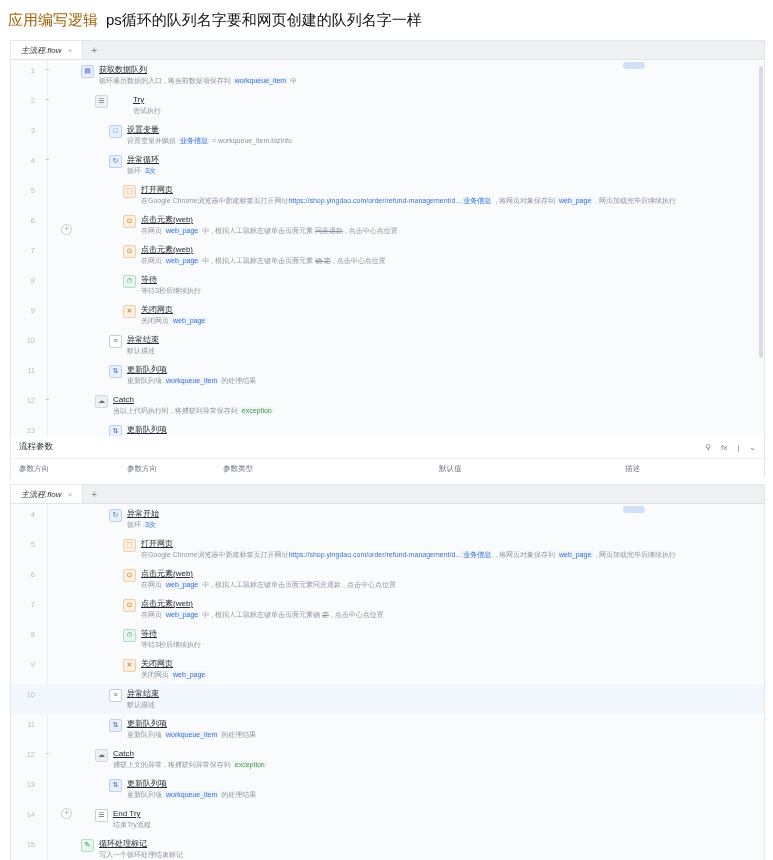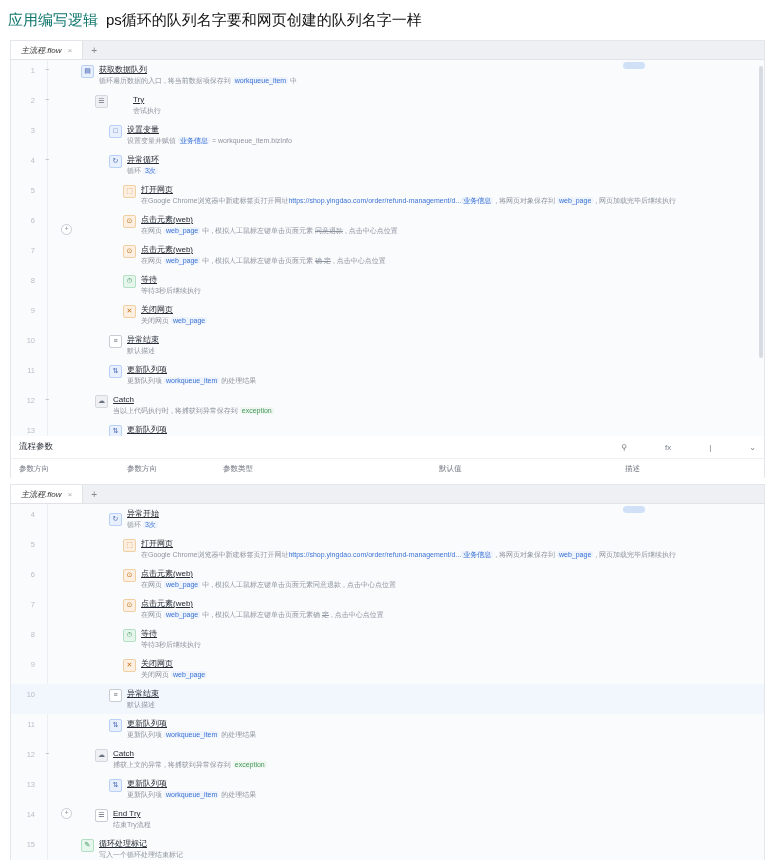--- a/index.html
+++ b/index.html
@@ -17,21 +17,21 @@
   }
   .banner {
     height: 40px;
     display: flex;
     align-items: center;
     padding-left: 8px;
     font-size: 15px;
     color: #1a1a1a;
     background: #ffffff;
   }
-  .banner .b1 { color: #0f766e; }
+  .banner .b1 { color: #a16207; }
   .banner .b2 { margin-left: 8px; color: #111; }
 
   
   .panel {
     position: relative;
     border: 1px solid #e3e6eb;
     background: #fafbfc;
     overflow: hidden;
   }
   .tabbar {
@@ -187,21 +187,20 @@
     background: #ffffff;
   }
   .midbar-head {
     height: 22px;
     display: flex;
     align-items: center;
     padding: 0 8px;
     font-size: 8.5px;
     color: #2a2f37;
     border-bottom: 1px solid #edeff2;
-    gap: 28px;
   }
   .midbar-head .spacer { flex: 1 1 auto; }
   .midbar-head .tool {
     margin-left: 10px;
     color: #7b828c;
     font-size: 8px;
   }
   .midbar-cols {
     height: 20px;
     display: flex;
@@ -443,21 +442,21 @@
       </div>
       <div class="tab-add">+</div>
     </div>
     <div class="canvas" style="height:356px;">
       <div class="gutter"></div>
       <div class="pill" style="left:612px; top:2px;"></div>
       <div class="rows" id="rows-bottom">
           <div class="row">
             <div class="ln">4</div>
             <div class="fold"></div>
-            <div class="body" style="padding-left: 56px; align-items: center;">
+            <div class="body" style="padding-left: 56px;">
               <span class="nodeicon ic-blue">
                 <span class="glyph">↻</span>
               </span>
               <div class="texts">
                 <div class="title">异常开始</div>
                 <div class="desc"><span>循环 </span><span class="chip">3次</span></div>
               </div>
             </div>
           </div>
           <div class="row">

